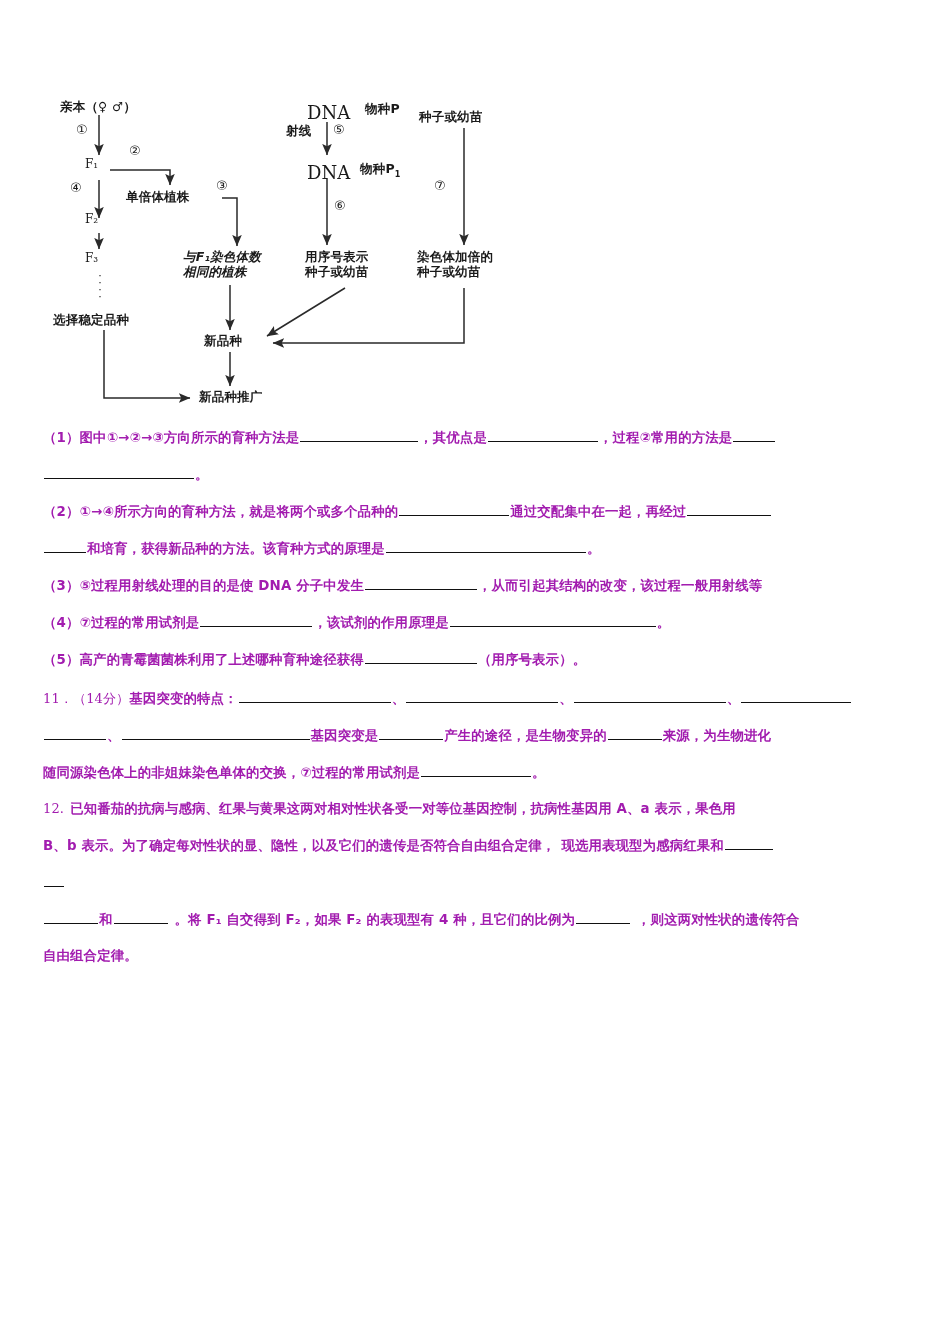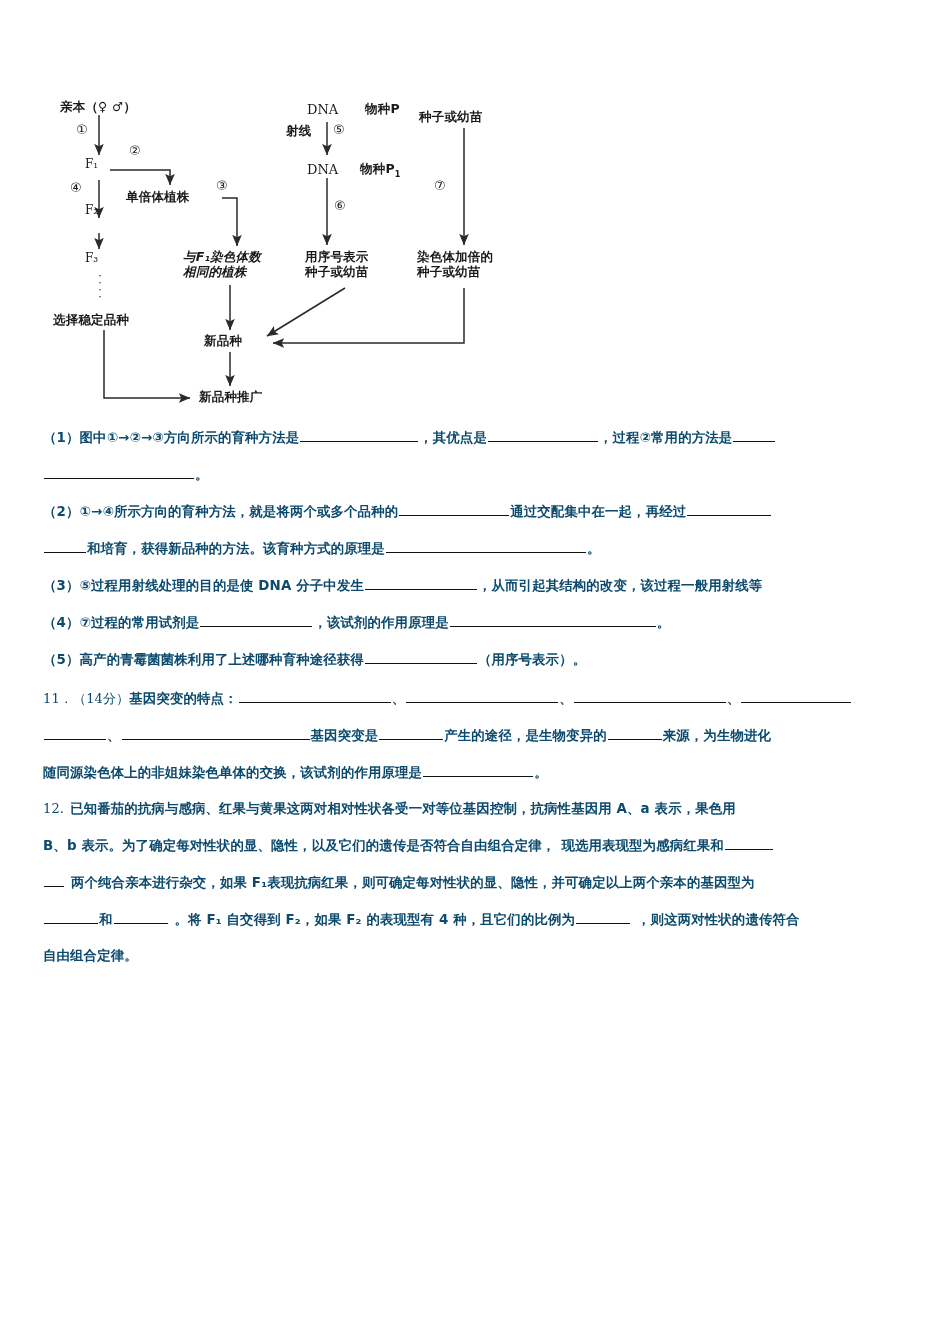--- a/index.html
+++ b/index.html
@@ -58,37 +58,37 @@
     position: absolute;
     font-size: 11px;
     line-height: 7px;
     color: #1a1a1a;
     text-align: center;
     font-family: "DejaVu Sans", sans-serif;
   }
   .dg-dna {
     position: absolute;
     font-family: "DejaVu Serif", "Liberation Serif", serif;
-    font-size: 13px;
+    font-size: 18px;
     color: #1a1a1a;
     white-space: nowrap;
   }
 
   
   #text-body {
     position: absolute;
     left: 43px;
     top: 428px;
     width: 872px;
   }
   .q-line {
     font-family: "DejaVu Sans", "Liberation Sans", sans-serif;
     font-size: 13.4px;
     font-weight: bold;
-    color: #0c4a6e;
+    color: #a21caf;
     line-height: 18px;
     margin: 0 0 18px 0;
     white-space: nowrap;
     letter-spacing: 0.15px;
   }
   .blank {
     display: inline-block;
     border-bottom: 1.3px solid #111111;
     vertical-align: baseline;
     height: 13px;
@@ -141,21 +141,21 @@
       <line x1="464" y1="128" x2="464" y2="245"></line>
 
       <path d="M464,288 L464,343 L273,343"></path>
     </g>
   </svg>
 
   <div class="dg-label" style="left:60px; top:100px;">亲本（♀ ♂）</div>
   <div class="dg-circ" style="left:76px; top:122px;">①</div>
   <div class="dg-f" style="left:85px; top:157px;text-align:right;">F₁</div>
   <div class="dg-circ" style="left:70px; top:180px;">④</div>
-  <div class="dg-f" style="left:85px; top:203px;text-align:right;">F₂</div>
+  <div class="dg-f" style="left:85px; top:212px;text-align:right;">F₂</div>
   <div class="dg-f" style="left:85px; top:251px;">F₃</div>
   <div class="dg-dots" style="left:94px; top:272px; width:12px;">·<br>·<br>·<br>·</div>
   <div class="dg-label" style="left:53px; top:313px;">选择稳定品种</div>
 
   <div class="dg-circ" style="left:129px; top:143px;">②</div>
   <div class="dg-label" style="left:126px; top:190px;">单倍体植株</div>
   <div class="dg-circ" style="left:216px; top:178px;">③</div>
 
   <div class="dg-label two-line" style="left:183px; top:250px; width:96px;font-style:italic;">
     <span>与F₁染色体数</span><br>
@@ -215,33 +215,33 @@
   </p>
 
   <div id="q11-block">
     <p class="q-line">
       <span class="num-head">11．</span><span class="num-head">（14分）</span><span>基因突变的特点：</span><span class="blank" style="width:152px;"></span><span>、</span><span class="blank" style="width:152px;"></span><span>、</span><span class="blank" style="width:152px;"></span><span>、</span><span class="blank" style="width:110px;"></span>
     </p>
     <p class="q-line">
       <span class="blank" style="width:62px;"></span><span>、</span><span class="blank" style="width:188px;"></span><span>基因突变是</span><span class="blank" style="width:64px;"></span><span>产生的途径，是生物变异的</span><span class="blank" style="width:54px;"></span><span>来源，为生物进化</span>
     </p>
     <p class="q-line">
-      <span>随同源染色体上的非姐妹染色单体的交换，该试剂的作用原理是</span><span class="blank" style="width:110px;"></span><span>。</span>
+      <span>随同源染色体上的非姐妹染色单体的交换，⑦过程的常用试剂是</span><span class="blank" style="width:110px;"></span><span>。</span>
     </p>
   </div>
 
   <div id="q12-block">
     <p class="q-line">
       <span class="num-head">12.</span><span class="sp"></span><span>已知番茄的抗病与感病、红果与黄果这两对相对性状各受一对等位基因控制，抗病性基因用 A、a 表示，果色用</span>
     </p>
     <p class="q-line">
       <span>B、b 表示。为了确定每对性状的显、隐性，以及它们的遗传是否符合自由组合定律，</span><span class="sp"></span><span>现选用表现型为感病红果和</span><span class="blank" style="width:48px;"></span>
     </p>
     <p class="q-line">
-      <span class="blank" style="width:20px;"></span><span class="sp"></span><span>两个纯合亲本进行杂交，如果 F₁表现抗病红果，则可确定每对性状的显、隐性，并可确定以上两个亲本的基因型为</span>
+      <span class="blank" style="width:20px;"></span><span class="sp"></span>
     </p>
     <p class="q-line">
       <span class="blank" style="width:54px;"></span><span>和</span><span class="blank" style="width:54px;"></span><span class="sp"></span><span>。将 F₁ 自交得到 F₂，如果 F₂ 的表现型有 4 种，且它们的比例为</span><span class="blank" style="width:54px;"></span><span class="sp"></span><span>，则这两对性状的遗传符合</span>
     </p>
     <p class="q-line">
       <span>自由组合定律。</span>
     </p>
   </div>
 
 </div>

